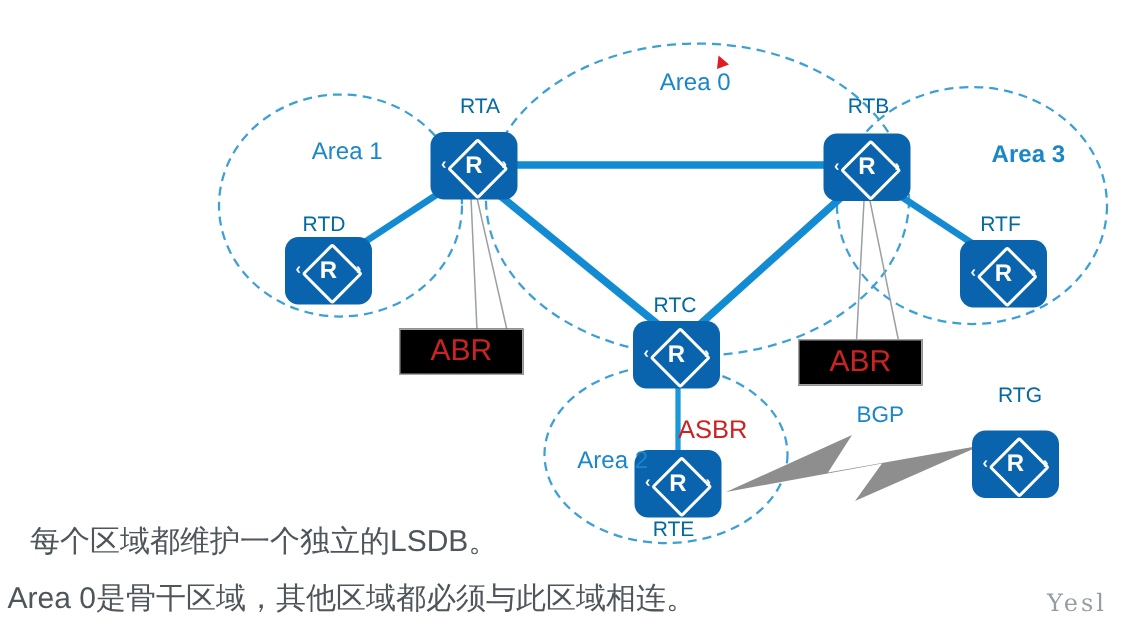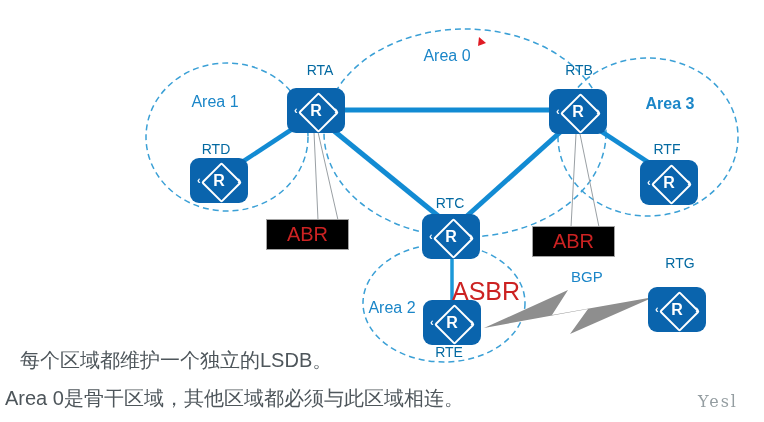--- a/index.html
+++ b/index.html
@@ -8,24 +8,24 @@
   svg.underlay{position:absolute;left:0;top:0;width:764px;height:422px;}
   .router{position:absolute;width:58px;height:45px;background:#0a64ad;border-radius:9px;}
   .diamond{position:absolute;left:50%;top:50%;width:25px;height:25px;margin:-12.5px 0 0 -12.5px;
            border:2.5px solid #fff;transform:rotate(45deg);border-radius:2px;}
   .rletter{position:absolute;left:0;top:0;width:100%;height:100%;display:flex;align-items:center;
            justify-content:center;color:#fff;font-size:16px;font-weight:bold;}
   .chev{position:absolute;top:50%;transform:translateY(-55%);color:#fff;font-size:11px;
         font-weight:bold;line-height:1;}
   .chev-l{left:7px}.chev-r{right:7px}
   .rname{position:absolute;color:#0369a1;font-size:14px;text-align:center;white-space:nowrap;}
-  .aname{position:absolute;color:#1b86c8;font-size:16px;text-align:center;white-space:nowrap;}
+  .aname{position:absolute;color:#1b86c8;font-size:16px;text-align:right;white-space:nowrap;}
   .callout-box{position:absolute;background:#000000;border:1px solid #a3a3a3;display:flex;
                align-items:center;justify-content:center;color:#cc2222;font-size:20px;}
-  .red-label{position:absolute;color:#cc2222;font-size:25px;white-space:nowrap;}
+  .red-label{position:absolute;color:#cc2222;font-size:17px;white-space:nowrap;}
   .blue-label{position:absolute;color:#1b86c8;font-size:15px;white-space:nowrap;}
   .caption{position:absolute;color:#4e565b;font-size:20px;white-space:nowrap;}
   .watermark{position:absolute;left:698px;top:392px;color:#949da1;
              font-family:"DejaVu Serif",serif;font-size:16px;letter-spacing:2px;}
 </style>
 </head>
 <body>
 
 <div class="stage">
 

